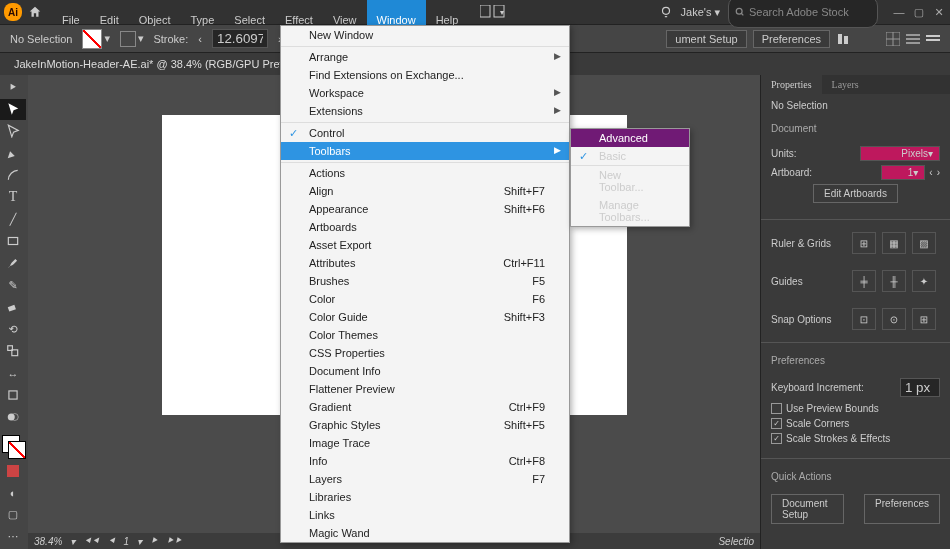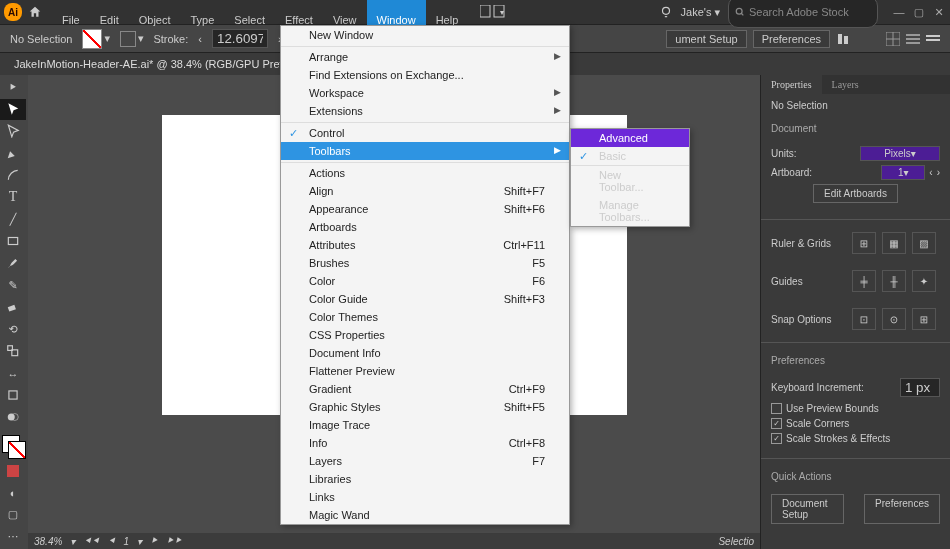--- a/index.html
+++ b/index.html
@@ -39,41 +39,41 @@
 
 .scrollbar-b { position:absolute; bottom:0; left:0; right:0; height:16px; background:#3c3c3c; display:flex; align-items:center; padding:0 6px; gap:8px; font-size:10px;font-style:italic; }
 
 .panel-r { width:190px; background:#3a3a3a; border-left:1px solid #222; color:#ccc; font-size:10px; }
 .panel-tabs { display:flex; background:#323232; }
 .ptab { padding:4px 10px; background:#3a3a3a;font-family:Liberation Serif, serif; }
 .ptab.inactive { background:#323232; color:#999; }
 .psec { padding:6px 10px; }
 .psec.title { color:#aaa; padding:6px 10px 2px; }
 .prow { display:flex; align-items:center; justify-content:space-between; margin:4px 0; }
-.pselect { background:#4c1d95; border:1px solid #555; padding:1px 6px; color:#ccc; width:80px; display:flex; justify-content:center; }
+.pselect { background:#be185d; border:1px solid #555; padding:1px 6px; color:#ccc; width:80px; display:flex; justify-content:flex-end; }
 .pbtn { border:1px solid #666; background:#3a3a3a; padding:3px 10px; }
 .icon-row { display:flex; gap:6px; justify-content:flex-end; padding-right:4px; }
 .ibox { width:24px; height:22px; border:1px solid #555; display:flex; align-items:center; justify-content:center; }
 .chk { display:flex; align-items:flex-start; gap:4px; padding:2px 0; }
 .chkbox { width:11px; height:11px; border:1px solid #999; display:flex; align-items:center; justify-content:center; font-size:8px; }
 .hr { border-top:1px solid #555; margin:6px 0; }
 .btnrow { display:flex; gap:20px; margin-top:4px; }
 .pinput { background:#262626; border:1px solid #555; color:#ccc; width:40px; padding:1px 4px; }
 
 .dropdown { position:absolute; top:25px; left:280px; width:290px; background:#f4f4f4; color:#222; border:1px solid #999; box-shadow:2px 2px 6px rgba(0,0,0,0.3); font-size:11px; z-index:100; }
 .ddi { padding:3px 24px 3px 28px; position:relative; display:flex; justify-content:space-between; }
 .ddi:hover, .ddi.hl { background:#2e94e2; color:#fff; }
 .ddi .chk-mark { position:absolute; left:8px; color:#2e94e2; }
 .ddi .sub { position:absolute; right:8px; font-size:9px; color:#555; }
 .ddi.hl .sub { color:#fff; }
 .ddi.sep { border-top:1px solid #ddd; margin-top:2px; padding-top:4px; }
 .submenu { position:absolute; top:103px; left:0; width:120px; background:#f4f4f4; border:1px solid #999; box-shadow:2px 2px 6px rgba(0,0,0,0.3); font-size:11px; }
 .submenu-outer { position:absolute; top:25px; left:570px; z-index:101; }
 .sdi { padding:3px 24px 3px 28px; position:relative; }
-.sdi.hl { background:#6d28d9; color:#fff; }
+.sdi.hl { background:#701a75; color:#fff; }
 .sdi .chk-mark { position:absolute; left:8px; color:#2e94e2; }
 .sdi.sep { border-top:1px solid #ddd; }
 </style>
 </head>
 <body>
 
 <div class="menubar">
   <div class="app-icon">Ai</div>
   <svg class="home-ic" width="14" height="14" viewBox="0 0 24 24" fill="#ccc">
       <path d="M12 3l9 8h-3v9h-4v-6H10v6H6v-9H3z"></path>
@@ -375,20 +375,23 @@
       <span>Shift+F7</span>
     </div>
     <div class="ddi">
       <span>Appearance</span>
       <span>Shift+F6</span>
     </div>
     <div class="ddi">
       <span>Artboards</span>
     </div>
     <div class="ddi">
+      <span>Asset Export</span>
+    </div>
+    <div class="ddi">
       <span>Attributes</span>
       <span>Ctrl+F11</span>
     </div>
     <div class="ddi">
       <span>Brushes</span>
       <span>F5</span>
     </div>
     <div class="ddi">
       <span>Color</span>
       <span>F6</span>

